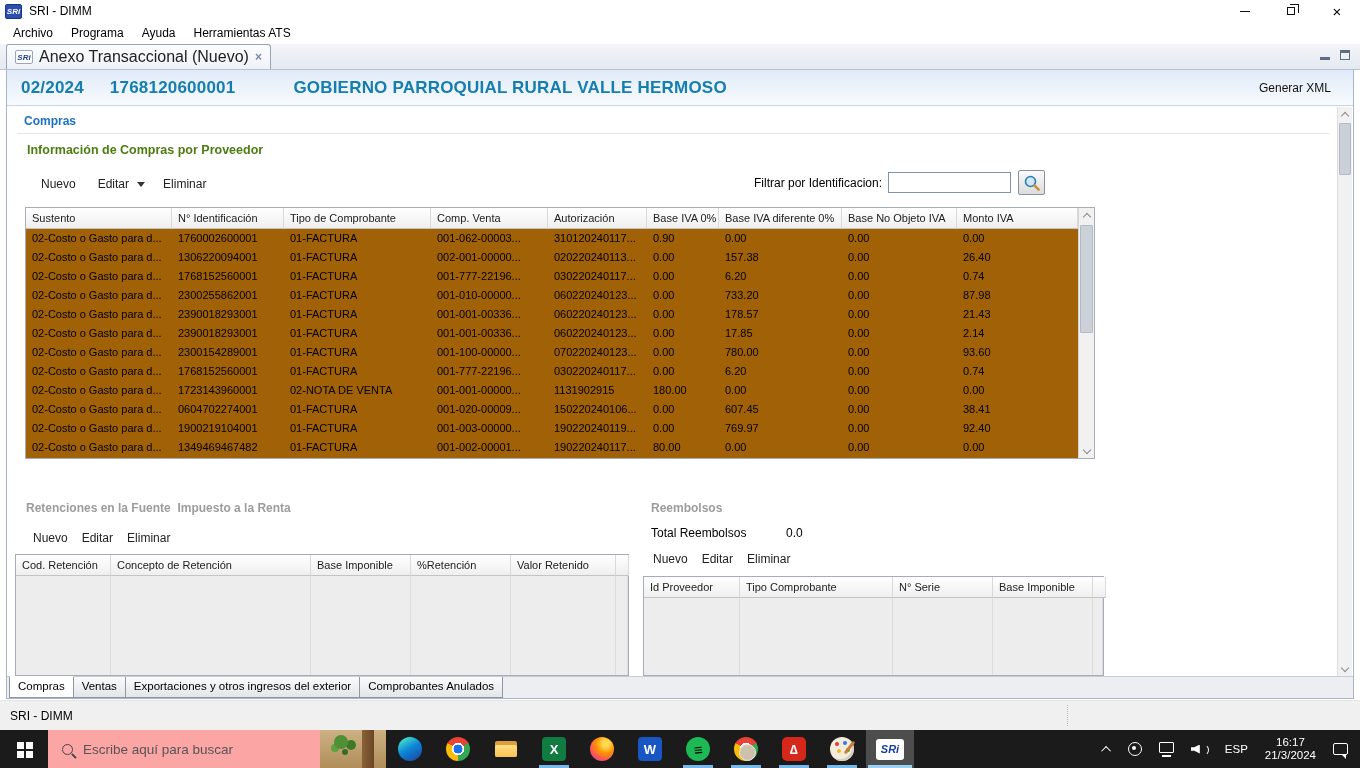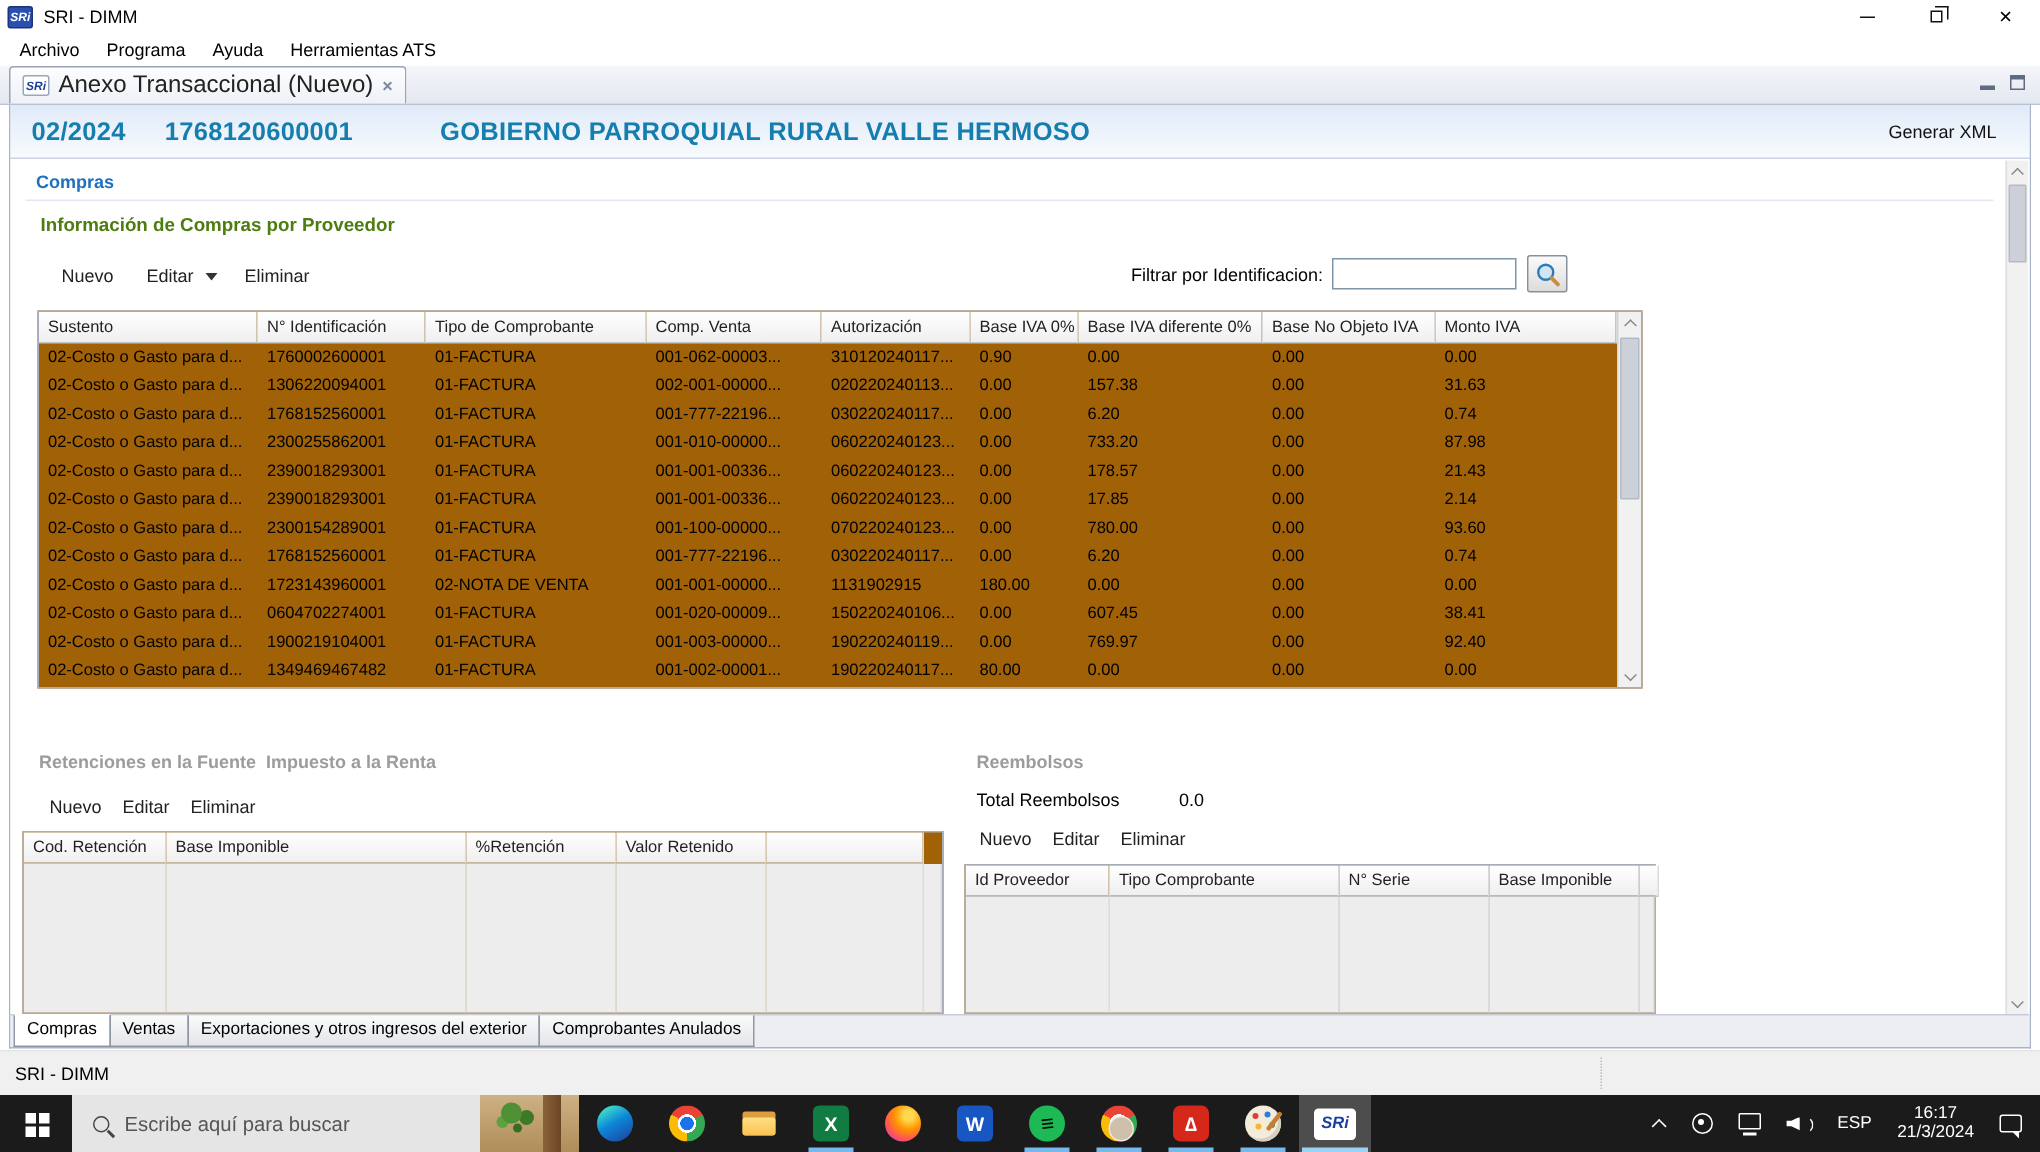--- a/index.html
+++ b/index.html
@@ -102,21 +102,21 @@
   .btab.active { background:#fff; border-top:1px solid #fff; margin-top:-1px; }
 
   
   .statusbar { position:absolute; left:0; right:0; top:700px; height:30px; background:#f0f0f0; border-top:1px solid #e5e5e5; display:flex; align-items:center; padding-left:10px; font-size:12px; }
   .status-divider { position:absolute; left:1067px; top:4px; bottom:4px; border-left:1px dotted #b9b9b9; }
 
   
   .taskbar { position:absolute; left:0; right:0; top:730px; height:38px; background:#1b1b1b; display:flex; align-items:stretch; color:#fff; }
   .start-btn { width:48px; display:flex; align-items:center; justify-content:center; }
   .win-logo { width:7px; height:7px; background:#fff; box-shadow:9px 0 #fff, 0 9px #fff, 9px 9px #fff; margin:-8px 8px 0 0; }
-  .tb-search { width:338px; background:#e5e5e5; display:flex; align-items:center; position:relative; overflow:hidden; }
+  .tb-search { width:338px; background:#fca5a5; display:flex; align-items:center; position:relative; overflow:hidden; }
   .search-glyph { width:11px; height:11px; border:1.8px solid #444; border-radius:50%; margin-left:14px; position:relative; flex:none; }
   .search-glyph:after { content:""; position:absolute; width:6px; height:1.8px; background:#444; transform:rotate(45deg); left:8px; top:10px; }
   .tb-search .ph { color:#555; font-size:13.5px; margin-left:10px; white-space:nowrap; }
   .search-art { position:absolute; right:0; top:0; bottom:0; width:66px; background:linear-gradient(#cdb184,#b08d5a); }
   .tree-canopy { position:absolute; left:14px; top:5px; width:14px; height:14px; border-radius:50%; background:#4f8f35; box-shadow:10px 3px 0 -2px #3c7a28, -6px 6px 0 -3px #5da23f, 4px 10px 0 -4px #356e22; }
   .tree-trunk { position:absolute; right:12px; top:0; bottom:0; width:12px; background:linear-gradient(90deg,#8a6238,#6b4526); }
 
   .tb-apps { display:flex; }
   .tb-slot { width:48px; display:flex; align-items:center; justify-content:center; position:relative; }
   .tb-slot .glyph { width:24px; height:24px; display:flex; align-items:center; justify-content:center; position:relative; }
@@ -253,21 +253,21 @@
 
           <div class="t-row t-data">
             <span>02-Costo o Gasto para d...</span>
             <span>1306220094001</span>
             <span>01-FACTURA</span>
             <span>002-001-00000...</span>
             <span>020220240113...</span>
             <span>0.00</span>
             <span>157.38</span>
             <span>0.00</span>
-            <span>31.63</span>
+            <span>26.40</span>
           </div>
 
           <div class="t-row t-data">
             <span>02-Costo o Gasto para d...</span>
             <span>1768152560001</span>
             <span>01-FACTURA</span>
             <span>001-777-22196...</span>
             <span>030220240117...</span>
             <span>0.00</span>
             <span>6.20</span>
@@ -400,20 +400,21 @@
       <span>Impuesto a la Renta</span>
     </div>
     <div class="mini-toolbar tb-ret">
       <span class="tbtn">Nuevo</span>
       <span class="tbtn">Editar</span>
       <span class="tbtn">Eliminar</span>
     </div>
     <div class="gtable gt-ret" style="flex-direction:column;">
       <div class="t-row t-head">
         <span>Cod. Retención</span>
+        <span>Concepto de Retención</span>
         <span>Base Imponible</span>
         <span>%Retención</span>
         <span>Valor Retenido</span>
         <span></span>
       </div>
       <div class="t-row t-filler">
         <span></span>
           <span></span>
           <span></span>
           <span></span>

